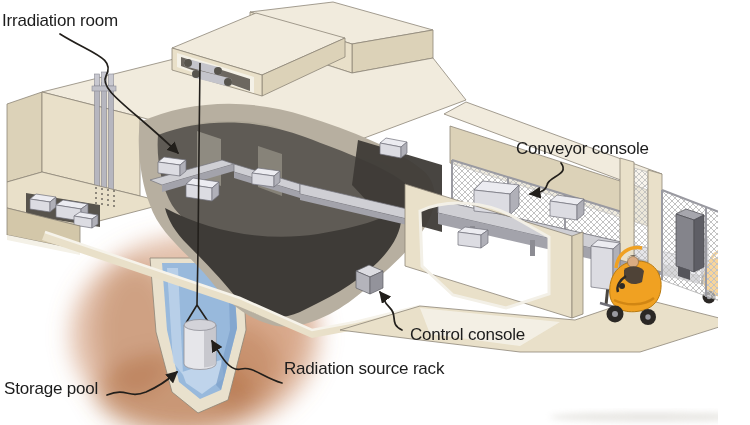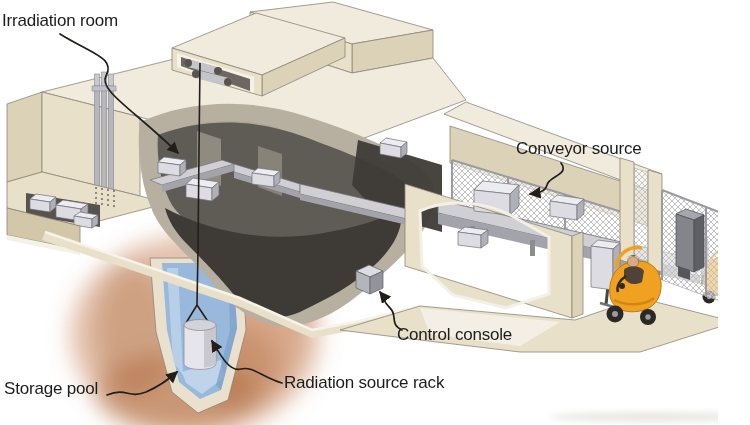--- a/index.html
+++ b/index.html
@@ -288,17 +288,17 @@
   <g>
     <path class="leader" marker-end="url(#arr)" d="M60,34 C92,54 116,58 106,76 C98,90 134,110 178,153"></path>
     <path class="leader" marker-end="url(#arr)" d="M561,163 C570,175 549,176 547,185 C545,192 538,193 530,194"></path>
     <path class="leader" marker-end="url(#arr)" d="M402,330 C389,324 398,315 390,308 C383,302 384,297 380,292"></path>
     <path class="leader" marker-end="url(#arr)" d="M107,395 C128,387 127,399 146,392 C160,386 168,380 177,372"></path>
     <path class="leader" marker-end="url(#arr)" d="M282,383 C262,377 253,366 241,369 C230,372 222,358 212,341"></path>
   </g>
 </svg>
 
 <div class="diagram-label" style="left:2px;top:12px">Irradiation room</div>
-<div class="diagram-label" style="left:516px;top:140px">Conveyor source</div>
-<div class="diagram-label" style="left:397px;top:326px">Control console</div>
+<div class="diagram-label" style="left:516px;top:140px">Conveyor console</div>
+<div class="diagram-label" style="left:410px;top:326px">Control console</div>
 <div class="diagram-label" style="left:4px;top:380px">Storage pool</div>
-<div class="diagram-label" style="left:284px;top:374px">Radiation source rack</div>
+<div class="diagram-label" style="left:284px;top:360px">Radiation source rack</div>
 </div>
 
 </body></html>

